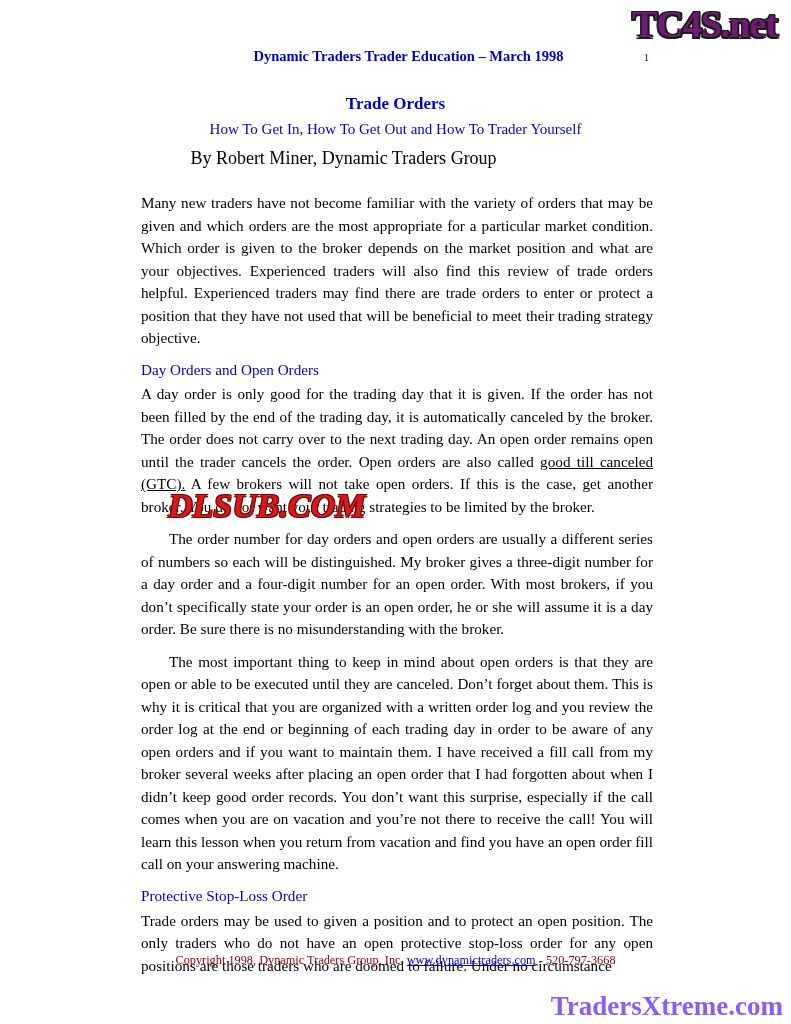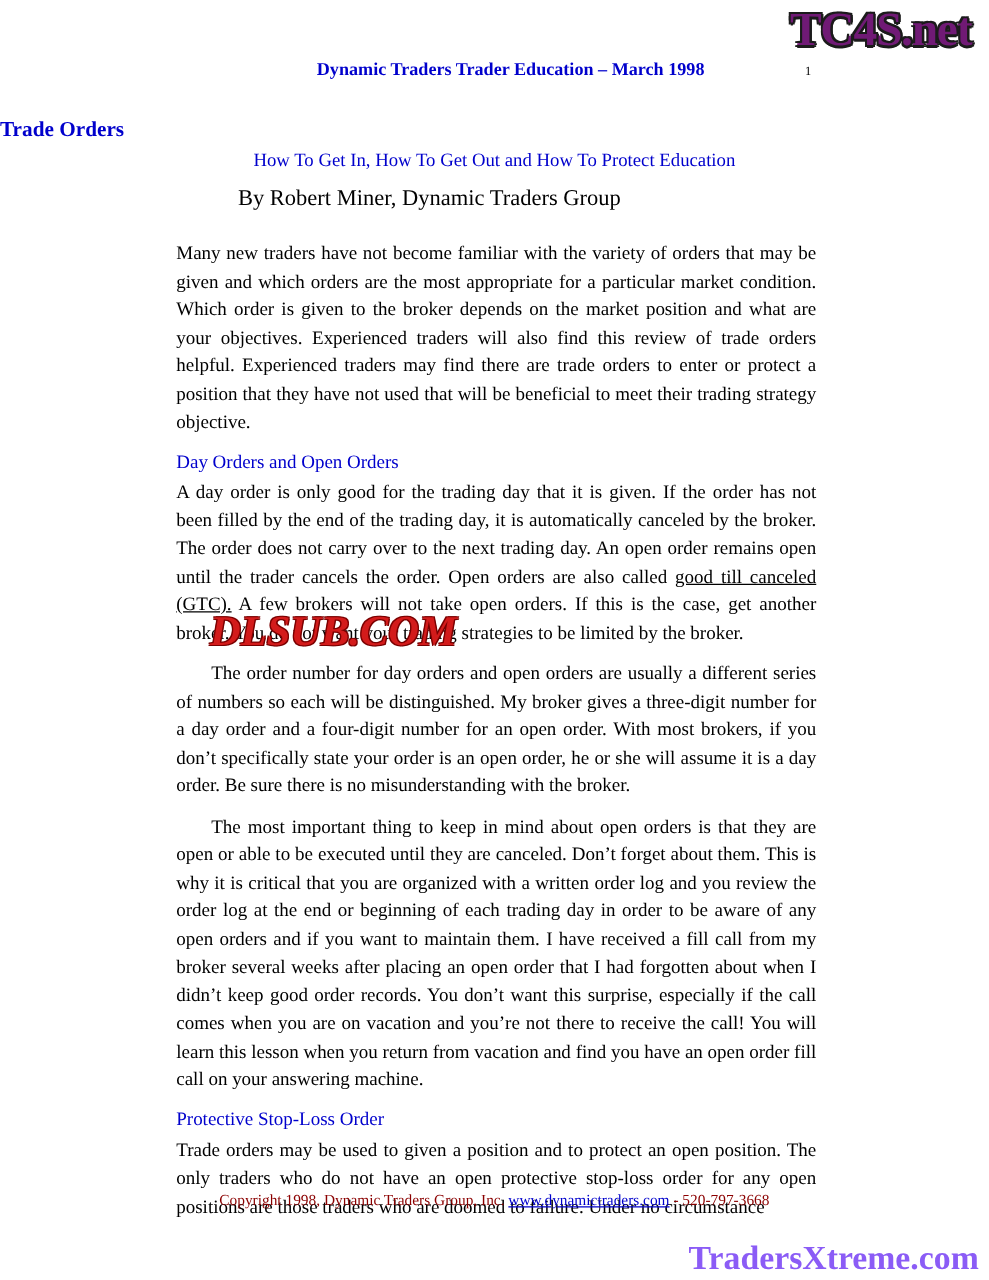--- a/index.html
+++ b/index.html
@@ -99,21 +99,21 @@
     font-size: 10px;
     color: #000000;
   }
 
   
   .doc-title {
     position: absolute;
     left: 0;
     top: 94px;
     width: 791px;
-    text-align: left;
+    text-align: center;
     color: #0000cc;
     font-weight: bold;
     font-size: 17px;
   }
   .doc-subtitle {
     position: absolute;
     left: 0;
     top: 121px;
     width: 791px;
     text-align: center;
@@ -183,21 +183,21 @@
 <div class="page">
 
   <div class="wm-tc4s">TC4S.net</div>
 
   <div class="header">
     <span class="header-title">Dynamic Traders Trader Education – March 1998</span>
   </div>
   <div class="page-number">1</div>
 
   <div class="doc-title">Trade Orders</div>
-  <div class="doc-subtitle">How To Get In, How To Get Out and How To Protect Education</div>
+  <div class="doc-subtitle">How To Get In, How To Get Out and How To Trader Yourself</div>
   <div class="doc-byline">By Robert Miner, Dynamic Traders Group</div>
 
   <div class="body-col">
 
     <p class="para">Many new traders have not become familiar with the variety of orders that may be given and which orders are the most appropriate for a particular market condition. Which order is given to the broker depends on the market position and what are your objectives. Experienced traders will also find this review of trade orders helpful. Experienced traders may find there are trade orders to enter or protect a position that they have not used that will be beneficial to meet their trading strategy objective.</p>
 
     <div class="section-head">Day Orders and Open Orders</div>
 
     <p class="para"><span>A day order is only good for the trading day that it is given. If the order has not been filled by the end of the trading day, it is automatically canceled by the broker. The order does not carry over to the next trading day. An open order remains open until the trader cancels the order. Open orders are also called </span><span class="u">good till canceled (GTC).</span><span> A few brokers will not take open orders. If this is the case, get another broker. You do not want your trading strategies to be limited by the broker.</span></p>
 

